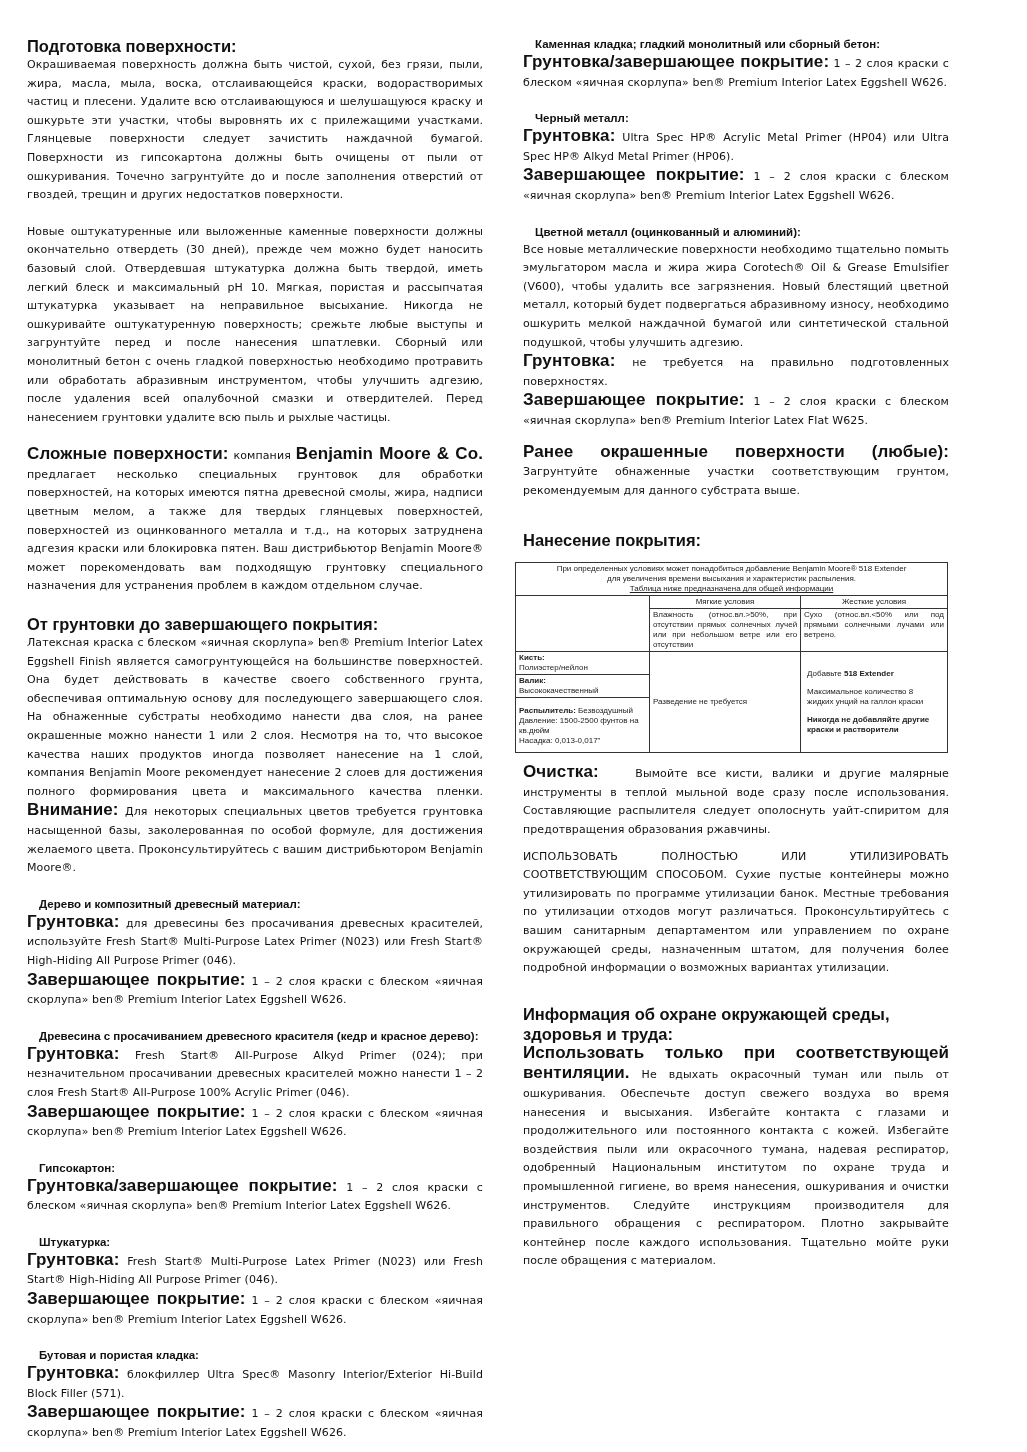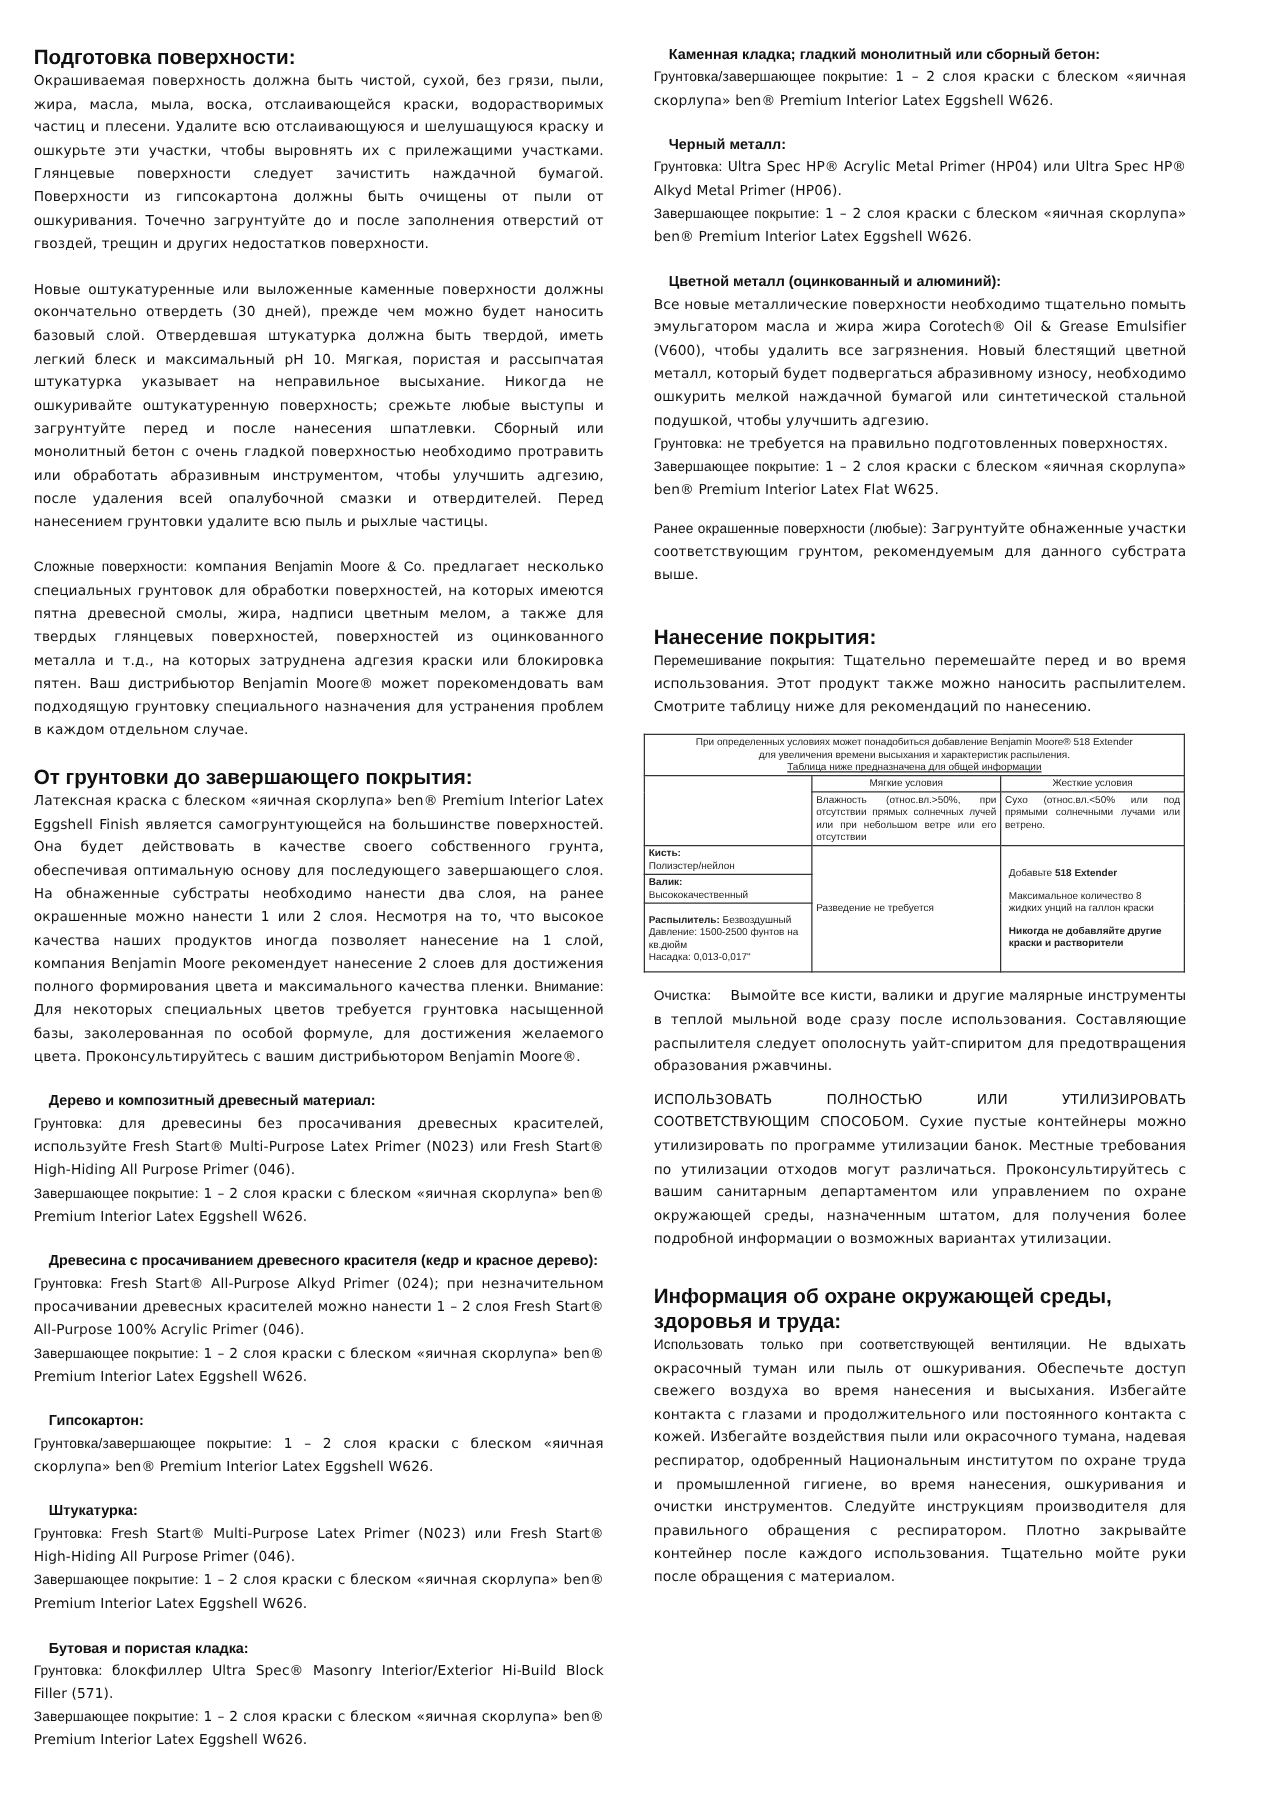--- a/index.html
+++ b/index.html
@@ -3,21 +3,21 @@
 <meta charset="utf-8">
 <style>
   html, body { margin: 0; padding: 0; background: #ffffff; }
   body { width: 1027px; height: 1452px; position: relative; overflow: hidden; color: #111; }
   .col { position: absolute; top: 36px; }
   .col-left { left: 27px; width: 456px; }
   .col-right { left: 523px; width: 426px; }
   .h2 { font-family: "Liberation Sans", sans-serif; font-weight: bold; font-size: 16.5px; margin: 0; line-height: 20px; }
   .h3 { font-family: "Liberation Sans", sans-serif; font-weight: bold; font-size: 11.5px; margin: 0; line-height: 17px; padding-left: 12px; }
   p { margin: 0; font-family: "DejaVu Sans", sans-serif; font-size: 11px; line-height: 18.6px; text-align: justify; letter-spacing: 0.1px; }
-  .b { font-family: "Liberation Sans", sans-serif; font-weight: normal; font-size: 11px; }
+  .b { font-family: "Liberation Sans", sans-serif; font-weight: bold; font-size: 17px; }
   .gap { height: 18px; }
   .gap-s { height: 12px; }
   .center { }
   table.dil { border-collapse: collapse; width: 433px; margin-left: -8px; font-family: "Liberation Sans", sans-serif; font-size: 8px; line-height: 10px; color: #222; }
   table.dil td { border: 1px solid #333; vertical-align: top; padding: 1px 3px; }
   table.dil .hd { font-weight: normal; text-align: center; }
   table.dil .bold { font-weight: bold; }
   table.dil .just { text-align: justify; }
   table.dil .u { text-decoration: underline; }
 </style>
@@ -83,21 +83,20 @@
     <h3 class="h3">Цветной металл (оцинкованный и алюминий):</h3>
     <p>Все новые металлические поверхности необходимо  тщательно помыть эмульгатором масла и жира жира Corotech® Oil &amp; Grease Emulsifier (V600), чтобы удалить все загрязнения. Новый блестящий цветной металл, который будет подвергаться абразивному износу, необходимо ошкурить мелкой наждачной бумагой или синтетической стальной подушкой, чтобы улучшить адгезию.</p>
     <p><span class="b">Грунтовка:</span><span> не требуется на правильно подготовленных поверхностях.</span></p>
     <p><span class="b">Завершающее покрытие:</span><span> 1 – 2 слоя краски с блеском «яичная скорлупа» ben® Premium Interior Latex Flat W625.</span></p>
   </div>
   <div class="gap-s"></div>
   <p><span class="b">Ранее окрашенные поверхности (любые):</span><span>  Загрунтуйте обнаженные участки соответствующим грунтом, рекомендуемым для данного субстрата выше.</span></p>
   <div style="height:30px"></div>
 
   <h2 class="h2">Нанесение покрытия:</h2>
-  <p><span class="b">Перемешивание покрытия:</span><span> Тщательно перемешайте перед и во время использования. Этот продукт также можно наносить распылителем. Смотрите таблицу ниже для рекомендаций по нанесению.</span></p>
   <div class="gap-s"></div>
 
   <table class="dil">
     <tbody>
         <tr>
       <td colspan="3" class="hd">
         <div>При определенных условиях может понадобиться добавление Benjamin Moore® 518 Extender</div>
         <div>для увеличения времени высыхания и характеристик распыления.</div>
         <div class="u">Таблица ниже предназначена для общей информации</div>
       </td>

